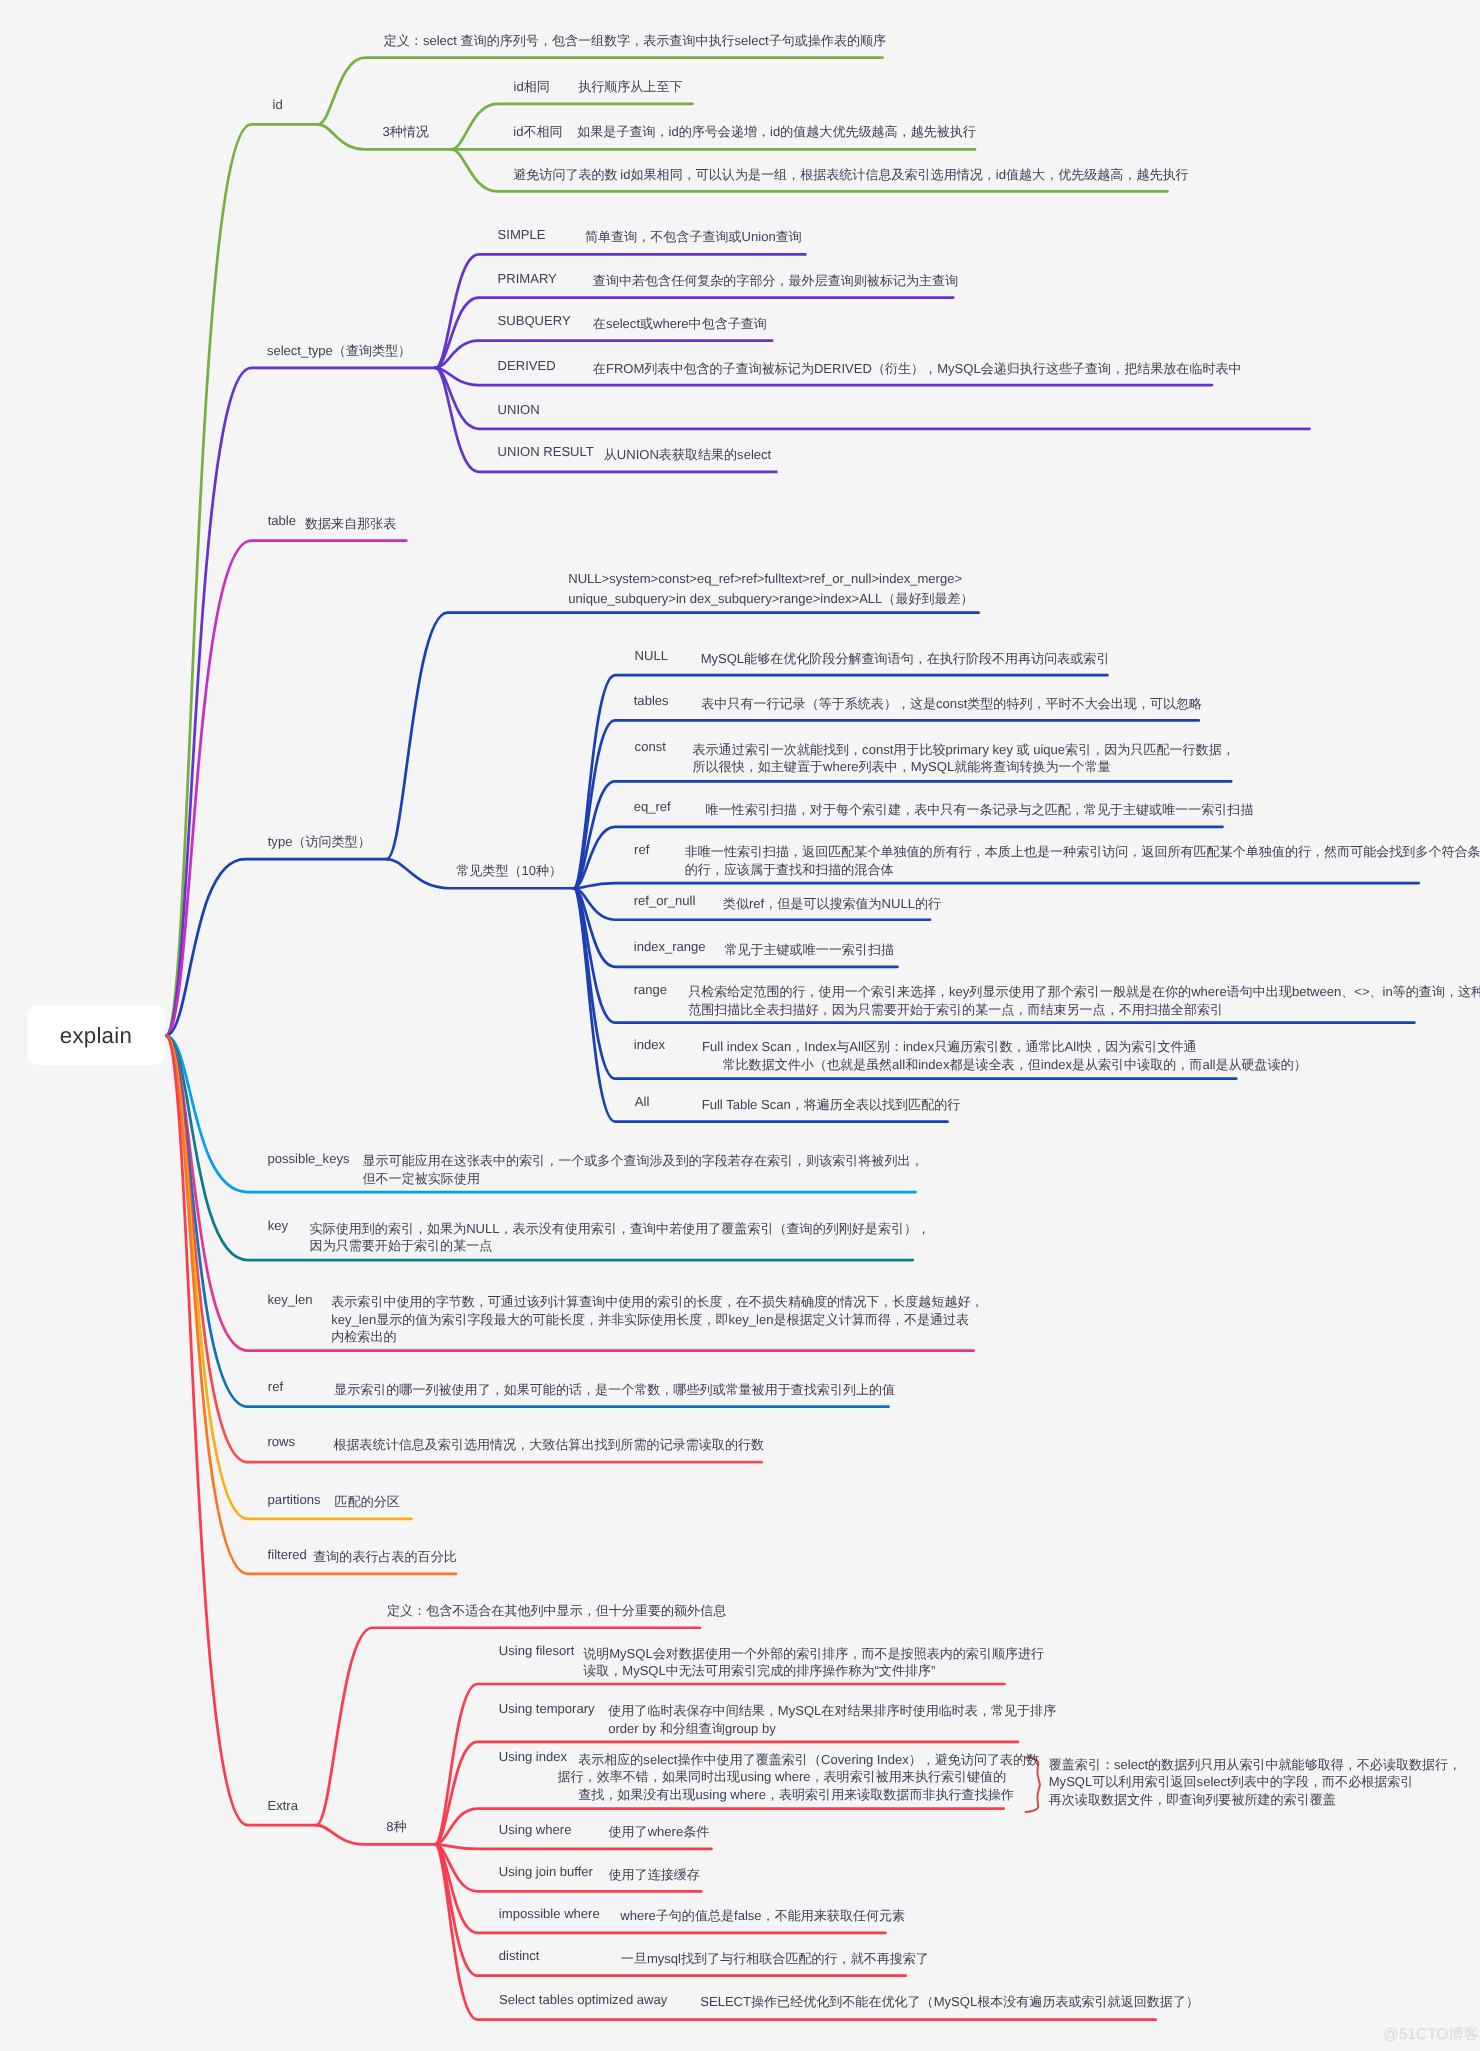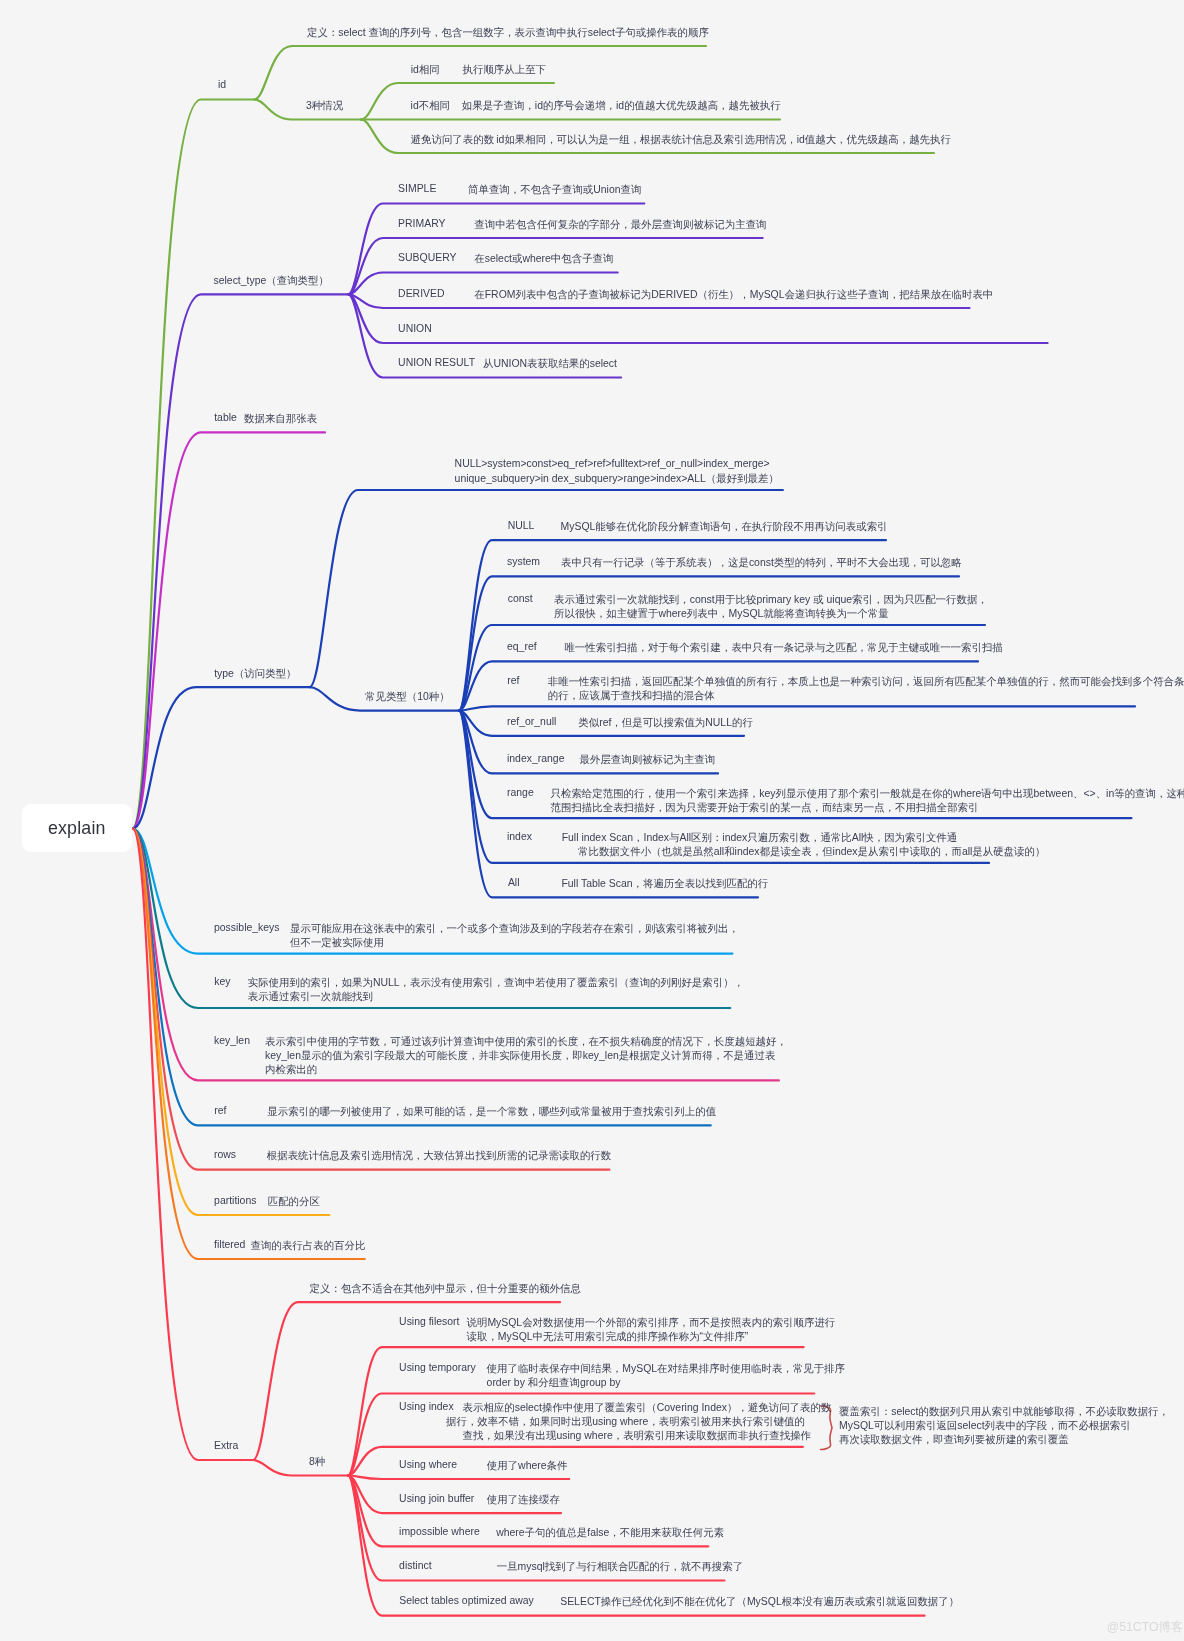--- a/index.html
+++ b/index.html
@@ -94,48 +94,48 @@
 <span class="lbl" style="left:398.1px;top:357.2px">UNION RESULT</span>
 <span class="lbl" style="left:483.0px;top:357.2px">从UNION表获取结果的select</span>
 <span class="lbl" style="left:214.2px;top:412.1px">table</span>
 <span class="lbl" style="left:244.0px;top:412.1px">数据来自那张表</span>
 <span class="lbl" style="left:214.2px;top:666.9px">type（访问类型）</span>
 <span class="lbl" style="left:454.6px;top:458.4px">NULL&gt;system&gt;const&gt;eq_ref&gt;ref&gt;fulltext&gt;ref_or_null&gt;index_merge&gt;</span>
 <span class="lbl" style="left:454.6px;top:472.4px">unique_subquery&gt;in dex_subquery&gt;range&gt;index&gt;ALL（最好到最差）</span>
 <span class="lbl" style="left:365.0px;top:690.3px">常见类型（10种）</span>
 <span class="lbl" style="left:507.7px;top:519.8px">NULL</span>
 <span class="lbl" style="left:560.5px;top:519.8px">MySQL能够在优化阶段分解查询语句，在执行阶段不用再访问表或索引</span>
-<span class="lbl" style="left:507.0px;top:556.0px">system</span>
+<span class="lbl" style="left:507.0px;top:556.0px">tables</span>
 <span class="lbl" style="left:561.0px;top:556.0px">表中只有一行记录（等于系统表），这是const类型的特列，平时不大会出现，可以忽略</span>
 <span class="lbl" style="left:507.7px;top:593.4px">const</span>
 <span class="lbl" style="left:554.0px;top:593.4px">表示通过索引一次就能找到，const用于比较primary key 或 uique索引，因为只匹配一行数据，</span>
 <span class="lbl" style="left:554.0px;top:607.4px">所以很快，如主键置于where列表中，MySQL就能将查询转换为一个常量</span>
 <span class="lbl" style="left:507.0px;top:641.1px">eq_ref</span>
 <span class="lbl" style="left:564.4px;top:641.1px">唯一性索引扫描，对于每个索引建，表中只有一条记录与之匹配，常见于主键或唯一一索引扫描</span>
 <span class="lbl" style="left:507.3px;top:674.8px">ref</span>
 <span class="lbl" style="left:547.8px;top:674.8px">非唯一性索引扫描，返回匹配某个单独值的所有行，本质上也是一种索引访问，返回所有匹配某个单独值的行，然而可能会找到多个符合条件</span>
 <span class="lbl" style="left:547.8px;top:688.8px">的行，应该属于查找和扫描的混合体</span>
 <span class="lbl" style="left:507.0px;top:715.5px">ref_or_null</span>
 <span class="lbl" style="left:578.3px;top:715.5px">类似ref，但是可以搜索值为NULL的行</span>
 <span class="lbl" style="left:507.0px;top:753.1px">index_range</span>
-<span class="lbl" style="left:579.5px;top:753.1px">最外层查询则被标记为主查询</span>
+<span class="lbl" style="left:579.5px;top:753.1px">常见于主键或唯一一索引扫描</span>
 <span class="lbl" style="left:507.0px;top:786.5px">range</span>
 <span class="lbl" style="left:550.5px;top:786.5px">只检索给定范围的行，使用一个索引来选择，key列显示使用了那个索引一般就是在你的where语句中出现between、&lt;&gt;、in等的查询，这种</span>
 <span class="lbl" style="left:550.5px;top:800.5px">范围扫描比全表扫描好，因为只需要开始于索引的某一点，而结束另一点，不用扫描全部索引</span>
 <span class="lbl" style="left:507.0px;top:831.3px">index</span>
 <span class="lbl" style="left:561.7px;top:831.3px">Full index Scan，Index与All区别：index只遍历索引数，通常比All快，因为索引文件通</span>
 <span class="lbl" style="left:578px;top:845.3px">常比数据文件小（也就是虽然all和index都是读全表，但index是从索引中读取的，而all是从硬盘读的）</span>
 <span class="lbl" style="left:507.9px;top:877.0px">All</span>
 <span class="lbl" style="left:561.4px;top:877.0px">Full Table Scan，将遍历全表以找到匹配的行</span>
 <span class="lbl" style="left:214.0px;top:922.0px">possible_keys</span>
 <span class="lbl" style="left:290.0px;top:922.0px">显示可能应用在这张表中的索引，一个或多个查询涉及到的字段若存在索引，则该索引将被列出，</span>
 <span class="lbl" style="left:290.0px;top:936.0px">但不一定被实际使用</span>
 <span class="lbl" style="left:214.2px;top:976.4px">key</span>
 <span class="lbl" style="left:247.7px;top:976.4px">实际使用到的索引，如果为NULL，表示没有使用索引，查询中若使用了覆盖索引（查询的列刚好是索引），</span>
-<span class="lbl" style="left:247.7px;top:990.4px">表示通过索引一次就能找到</span>
+<span class="lbl" style="left:247.7px;top:990.4px">因为只需要开始于索引的某一点</span>
 <span class="lbl" style="left:214.0px;top:1034.8px">key_len</span>
 <span class="lbl" style="left:265.0px;top:1034.8px">表示索引中使用的字节数，可通过该列计算查询中使用的索引的长度，在不损失精确度的情况下，长度越短越好，</span>
 <span class="lbl" style="left:265.0px;top:1048.8px">key_len显示的值为索引字段最大的可能长度，并非实际使用长度，即key_len是根据定义计算而得，不是通过表</span>
 <span class="lbl" style="left:265.0px;top:1062.8px">内检索出的</span>
 <span class="lbl" style="left:214.3px;top:1105.0px">ref</span>
 <span class="lbl" style="left:267.3px;top:1105.0px">显示索引的哪一列被使用了，如果可能的话，是一个常数，哪些列或常量被用于查找索引列上的值</span>
 <span class="lbl" style="left:214.0px;top:1149.4px">rows</span>
 <span class="lbl" style="left:266.8px;top:1149.4px">根据表统计信息及索引选用情况，大致估算出找到所需的记录需读取的行数</span>
 <span class="lbl" style="left:214.1px;top:1194.7px">partitions</span>
 <span class="lbl" style="left:267.7px;top:1194.7px">匹配的分区</span>

